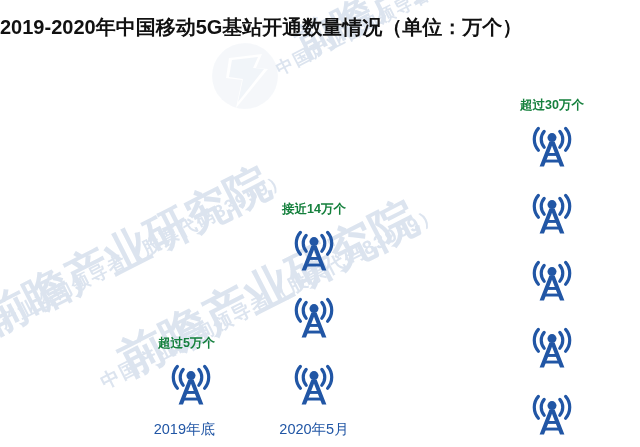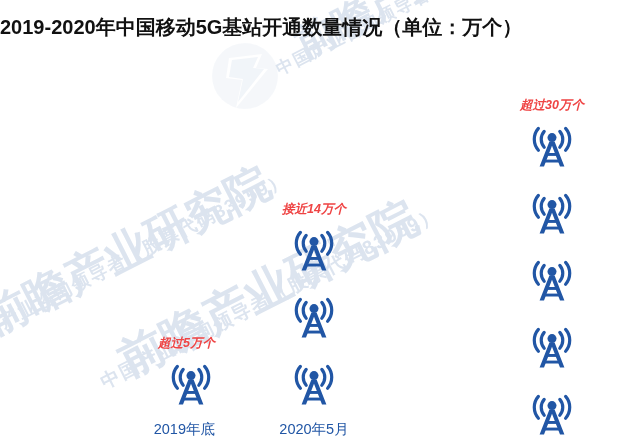--- a/index.html
+++ b/index.html
@@ -111,27 +111,26 @@
     width: 180px;
     display: flex;
     flex-direction: column;
     align-items: center;
   }
   .column.c1 { left: 35px; align-items: flex-end; }
   .column.c2 { left: 224px; }
   .column.c3 { left: 462px; }
 
   .value-label {
-    color: #ef4444;
+    color: #15803d;
     font-size: 12.5px;
     font-weight: bold;
     letter-spacing: 0px;
     margin-bottom: 9px;
     white-space: nowrap;
-    font-style: italic;
   }
   .stack {
     display: flex;
     flex-direction: column;
     align-items: center;
   }
   .tower {
     width: 48px;
     height: 48px;
     display: block;

